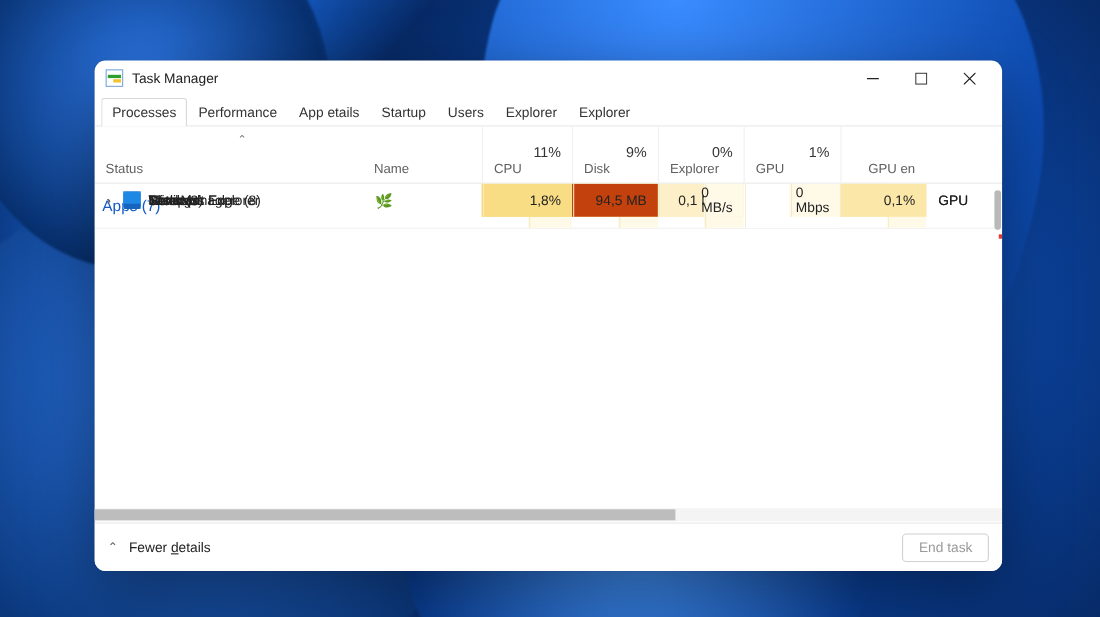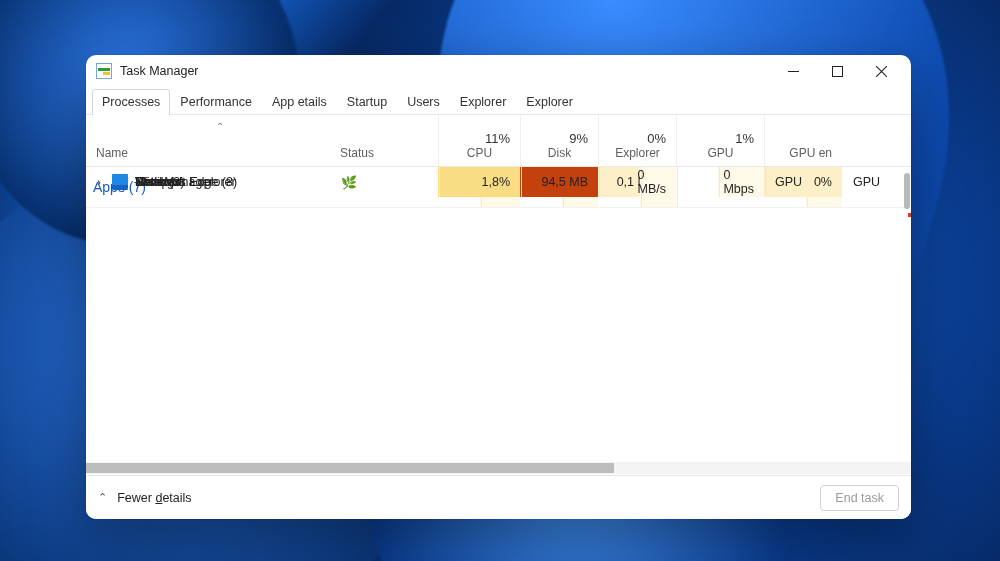--- a/index.html
+++ b/index.html
@@ -41,21 +41,21 @@
   .menubar span u { text-decoration: underline; }
   .tabstrip { height: 28px; display:flex; align-items:flex-end; padding: 0 0 0 6px; font-size:12.5px; border-bottom: 1px solid #e8e8e8;}
   .tab { padding: 5px 9px 6px 9px; color:#333; border:1px solid transparent; border-bottom:none; position:relative; top:1px; border-radius:3px 3px 0 0;}
   .tab.active { background:#fff; border-color:#d9d9d9; }
   .content { flex: 1; position: relative; overflow:hidden; }
   .cols { position:absolute; left:0; right:0; top:0; display:grid; grid-template-columns: 244px 108px 82px 78px 78px 88px 78px 1fr; }
   .header-row { height: 52px; border-bottom: 1px solid #e8e8e8;}
   .header-row .hcell { padding: 6px 10px 6px 10px; display:flex; flex-direction:column; justify-content:flex-end; border-left: 1px solid #f0f0f0;}
   .header-row .hcell:first-child, .header-row .hcell:nth-child(2){ border-left:none;}
   .hcell .pct { text-align:right; font-size:13px; color:#333; }
-  .hcell .lbl { text-align:center; font-size:12px; color:#5f5f5f; }
+  .hcell .lbl { text-align:left; font-size:12px; color:#5f5f5f; }
   .hcell.left .lbl { text-align:left; }
   .sort-caret { position:absolute; left:130px; top:6px; font-size:10px; color:#777;}
   .body { position:absolute; left:0; right:6px; top:52px; bottom:0; overflow:hidden;}
   .row { height: 30px; }
   .cell { padding: 0 10px; display:flex; align-items:center; height:100%; font-size:12.5px; color:#222; border-left: 1px solid rgba(0,0,0,0);}
   .cell.num { justify-content:flex-end; }
   .name-cell { gap:7px; padding-left:6px;}
   .chev { width:12px; color:#666; font-size:10px; display:inline-flex; justify-content:center;}
   .proc-icon { width:16px; height:16px; display:inline-flex; align-items:center; justify-content:center;}
   .status-cell { justify-content:flex-start; }
@@ -140,24 +140,24 @@
     <div class="tab">Users</div>
     <div class="tab">Explorer</div>
     <div class="tab">Explorer</div>
   </div>
 
   <div class="content">
     <span class="sort-caret">⌃</span>
 
     <div class="cols header-row" style="position:absolute;">
       <div class="hcell left">
+          <span class="lbl">Status</span>
+        </div>
+      <div class="hcell left">
           <span class="lbl">Name</span>
-        </div>
-      <div class="hcell left">
-          <span class="lbl">Status</span>
         </div>
       <div class="hcell">
           <span class="pct">11%</span>
           <span class="lbl">CPU</span>
         </div>
       <div class="hcell">
           <span class="pct">9%</span>
           <span class="lbl">Disk</span>
         </div>
       <div class="hcell">
@@ -273,20 +273,21 @@
             <div class="cell name-cell">
               <span class="chev"></span>
               <span class="proc-icon icon-explorer"></span>
               <span>Windows Explorer</span>
             </div>
             <div class="cell status-cell"></div>
             <div class="cell num h4 metric-sep">1,8%</div>
             <div class="cell num h5 metric-sep">94,5 MB</div>
             <div class="cell num h1 metric-sep">0 MB/s</div>
             <div class="cell num h1 metric-sep">0 Mbps</div>
+            <div class="cell num h3 metric-sep">0,1%</div>
             <div class="cell">GPU</div>
           </div>
         </div>
     </div>
 
     <div class="scroll-thumb"></div>
     <div class="red-mark"></div>
   </div>
 
   <div class="hscroll">

